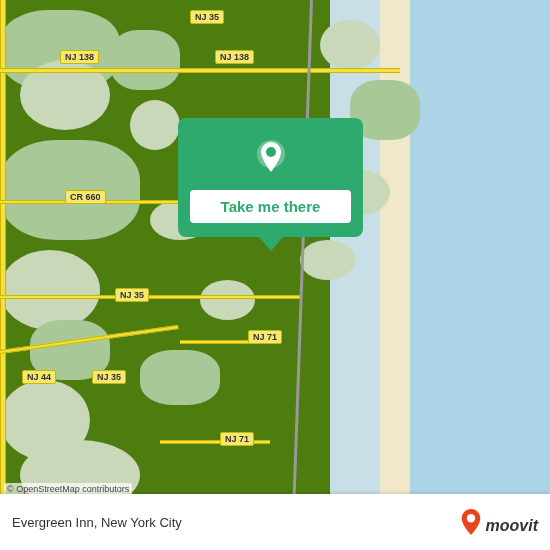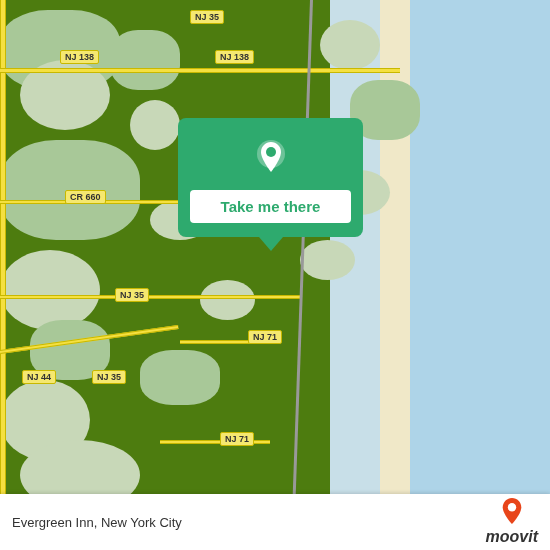--- a/index.html
+++ b/index.html
@@ -151,23 +151,22 @@
     }
 
     #bottom-text {
       font-size: 13px;
       color: #333;
       flex: 1;
     }
 
     #moovit-logo {
       display: flex;
-      align-items: center;
+      align-items: flex-end;
       gap: 4px;
-      flex-direction: column;
     }
 
     .moovit-pin {
       width: 22px;
       height: 26px;
     }
 
     #moovit-text {
       font-size: 16px;
       font-weight: bold;
@@ -250,20 +249,21 @@
       <svg id="location-pin-icon" viewBox="0 0 44 44" fill="none" xmlns="http://www.w3.org/2000/svg">
         <circle cx="22" cy="18" r="14" fill="white" fill-opacity="0.3"></circle>
         <path d="M22 6C16.477 6 12 10.477 12 16C12 23.5 22 36 22 36C22 36 32 23.5 32 16C32 10.477 27.523 6 22 6Z" fill="white"></path>
         <circle cx="22" cy="16" r="5" fill="#2eaa6e"></circle>
       </svg>
     </div>
     <button id="popup-button">Take me there</button>
     <div id="popup-triangle"></div>
   </div>
 
+  <div id="attribution">© OpenStreetMap contributors</div>
 
   <div id="bottom-bar">
     <span id="bottom-text">Evergreen Inn, New York City</span>
     <div id="moovit-logo">
 
       <svg class="moovit-pin" viewBox="0 0 22 28" fill="none" xmlns="http://www.w3.org/2000/svg">
         <path d="M11 0C5.477 0 1 4.477 1 10C1 17.5 11 28 11 28C11 28 21 17.5 21 10C21 4.477 16.523 0 11 0Z" fill="#e8451a"></path>
         <circle cx="11" cy="10" r="4.5" fill="white"></circle>
       </svg>
       <span id="moovit-text">moovit</span>

